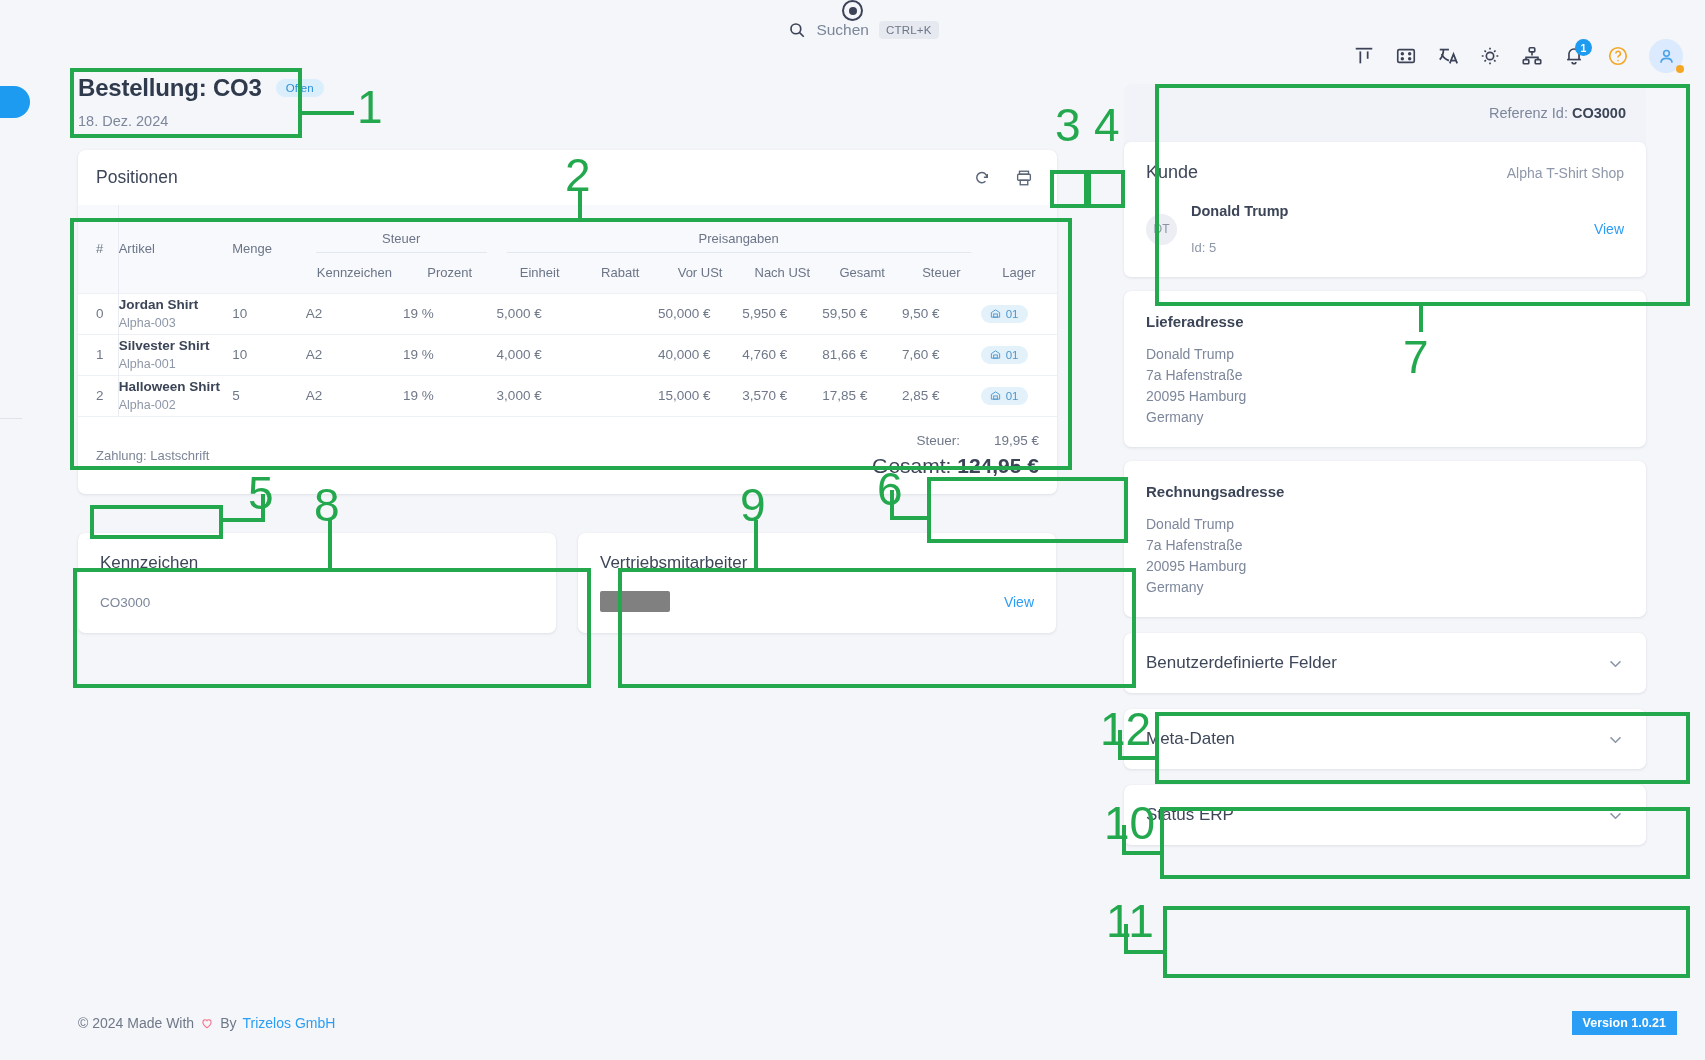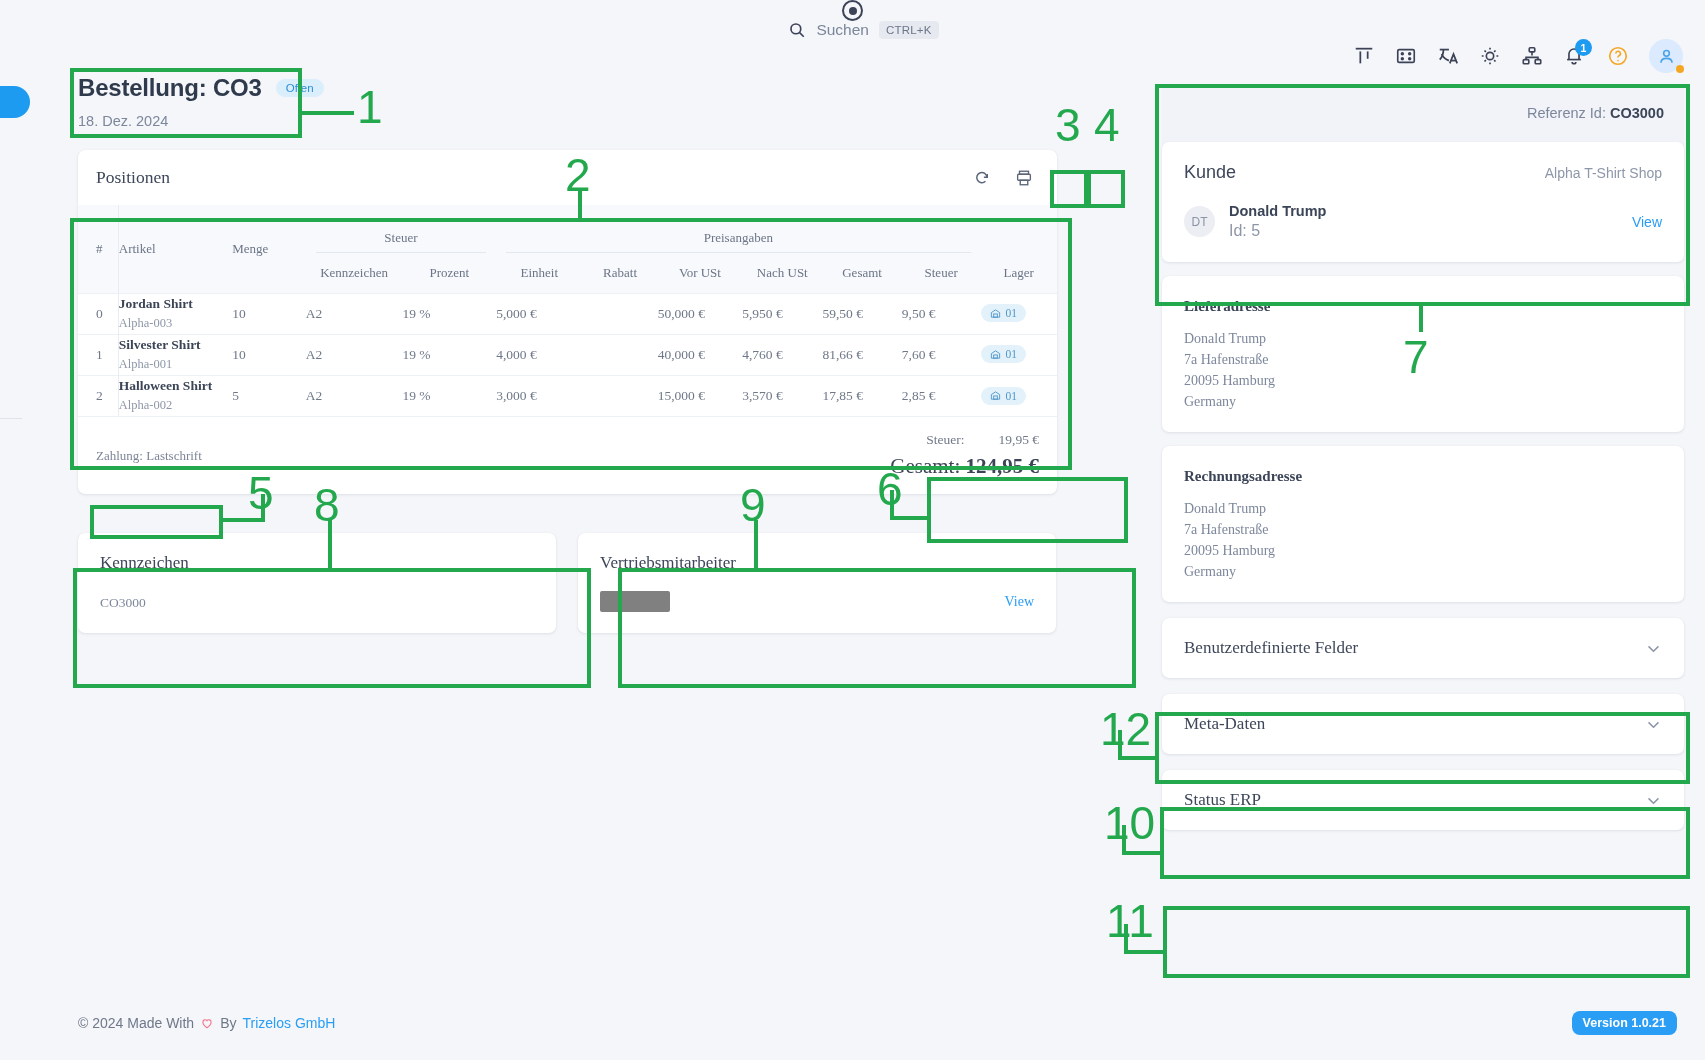--- a/index.html
+++ b/index.html
@@ -75,21 +75,20 @@
   .oh-chip {
     background: #dbeefc; color: #2a8fd6; font-size: 11.5px;
     padding: 3px 10px; border-radius: 10px; font-weight: normal;
   }
   .oh-date { font-size: 14.5px; color: #7d879b; margin-top: 11px; }
 
   
   .card {
     background: #fff; border-radius: 7px;
     box-shadow: 0 1px 3px rgba(30,40,60,.10), 0 0 1px rgba(30,40,60,.07);
-    font-family: Liberation Serif, serif;
   }
   .pos-card { position: absolute; left: 78px; top: 150px; width: 979px; }
   .pos-head {
     height: 55px; display: flex; align-items: center; padding: 0 18px 0 18px;
   }
   .pos-title { font-size: 17.5px; color: #3d4759; }
   .pos-actions { margin-left: auto; display: flex; gap: 12px; }
   .icon-btn {
     width: 30px; height: 30px; border-radius: 5px; background: #fff;
     display: flex; align-items: center; justify-content: center;
@@ -152,38 +151,38 @@
   .vert-card{ position: absolute; left: 578px; top: 533px; width: 478px; height: 100px; }
   .panel-pad { padding: 20px 22px; }
   .panel-title { font-size: 17px; color: #3d4759; }
   .panel-sub { font-size: 13.5px; color: #7d879b; margin-top: 22px; }
   .redact { width: 70px; height: 21px; background: #808080; border-radius: 2px; margin-top: 18px; }
   .view-link { color: #2a9df4; font-size: 14px; }
   .vert-row { display: flex; align-items: center; }
   .vert-row .view-link { margin-left: auto; margin-top: 18px; }
 
   
-  .right { position: absolute; left: 1162px; top: 84px; width: 522px; }
+  .right { position: absolute; left: 1124px; top: 84px; width: 522px; }
   .kunde-wrap { background: #f1f3f8; border-radius: 8px; padding-top: 0; }
   .ref-row { height: 58px; display: flex; align-items: center; justify-content: flex-end; padding-right: 20px; }
   .ref-txt { font-size: 14.5px; color: #7d879b; }
   .ref-txt b { color: #3b4557; font-weight: bold; }
   .kunde-card { background: #fff; border-radius: 7px; padding: 20px 22px 22px 22px;
                 box-shadow: 0 1px 3px rgba(30,40,60,.10); }
   .k-head { display: flex; align-items: center; }
   .k-title { font-size: 18px; color: #3d4759; }
   .k-shop { margin-left: auto; font-size: 14px; color: #8e97a8; }
   .k-body { display: flex; align-items: center; margin-top: 20px; }
   .k-av {
     width: 31px; height: 31px; border-radius: 50%; background: #eceef3;
     color: #8b94a6; font-size: 12px; display: flex; align-items: center;
     justify-content: center; flex: 0 0 31px;
   }
   .k-name { font-size: 14.5px; color: #3b4557; font-weight: bold; }
-  .k-id { font-size: 16px; color: #8e97a8; margin-top: 3px; }
+  .k-id { font-size: 13px; color: #8e97a8; margin-top: 21px; }
   .k-txt { margin-left: 14px; }
 
   .addr-card { margin-top: 14px; padding: 22px; }
   .addr-title { font-size: 15px; color: #3b4557; font-weight: bold; }
   .addr-line { font-size: 14px; color: #7d879b; margin-top: 5px; }
   .addr-line.first { margin-top: 16px; }
 
   .acc {
     margin-top: 16px; height: 60px; display: flex; align-items: center;
     padding: 0 22px;
@@ -193,21 +192,21 @@
 
   
   .footer {
     position: absolute; left: 0; bottom: 0; width: 1705px; height: 62px;
     display: flex; align-items: center; padding: 0 28px 12px 78px;
   }
   .f-txt { font-size: 14px; color: #6f7889; display: flex; align-items: center; gap: 6px; }
   .f-link { color: #2a9df4; }
   .ver-chip {
     margin-left: auto; background: #2a9df4; color: #fff; font-size: 12.5px;
-    padding: 5px 11px; border-radius: 8px; font-weight: bold;
+    padding: 5px 11px; border-radius: 0; font-weight: bold;
   }
 
   
   .ann { position: absolute; left: 0; top: 0; width: 1705px; height: 1060px;
          pointer-events: none; }
   .abox { position: absolute; border: 4px solid #23a84e; }
   .anum { position: absolute; color: #23a84e; font-size: 46px; line-height: 1;
           font-family: "Liberation Sans", sans-serif; }
   .aline { position: absolute; background: #23a84e; }
 </style>

